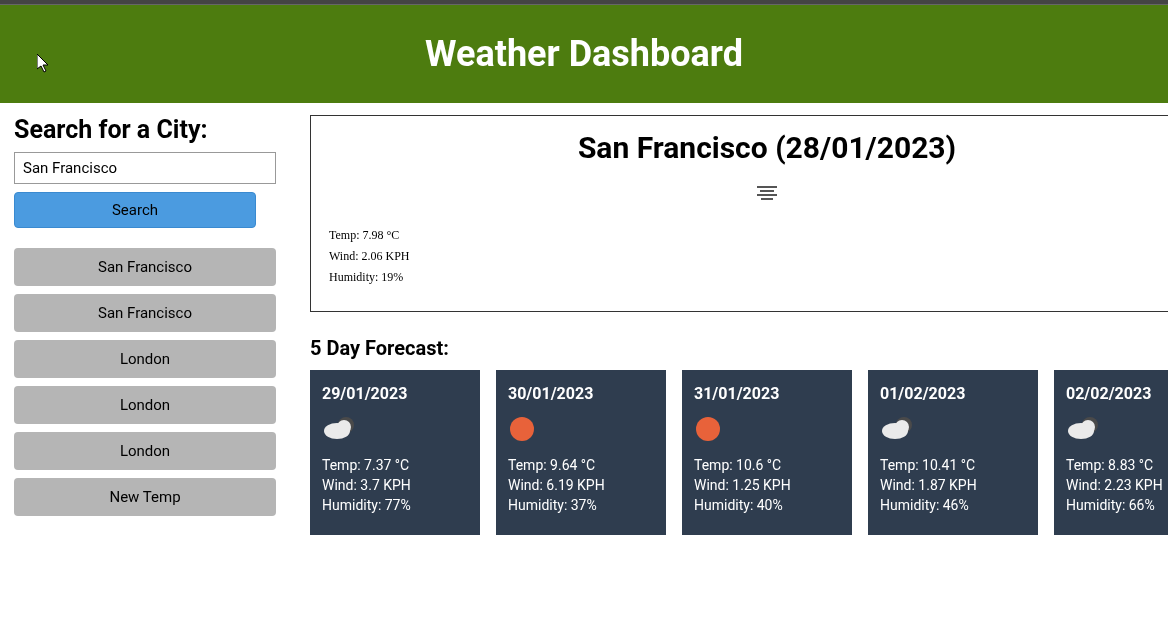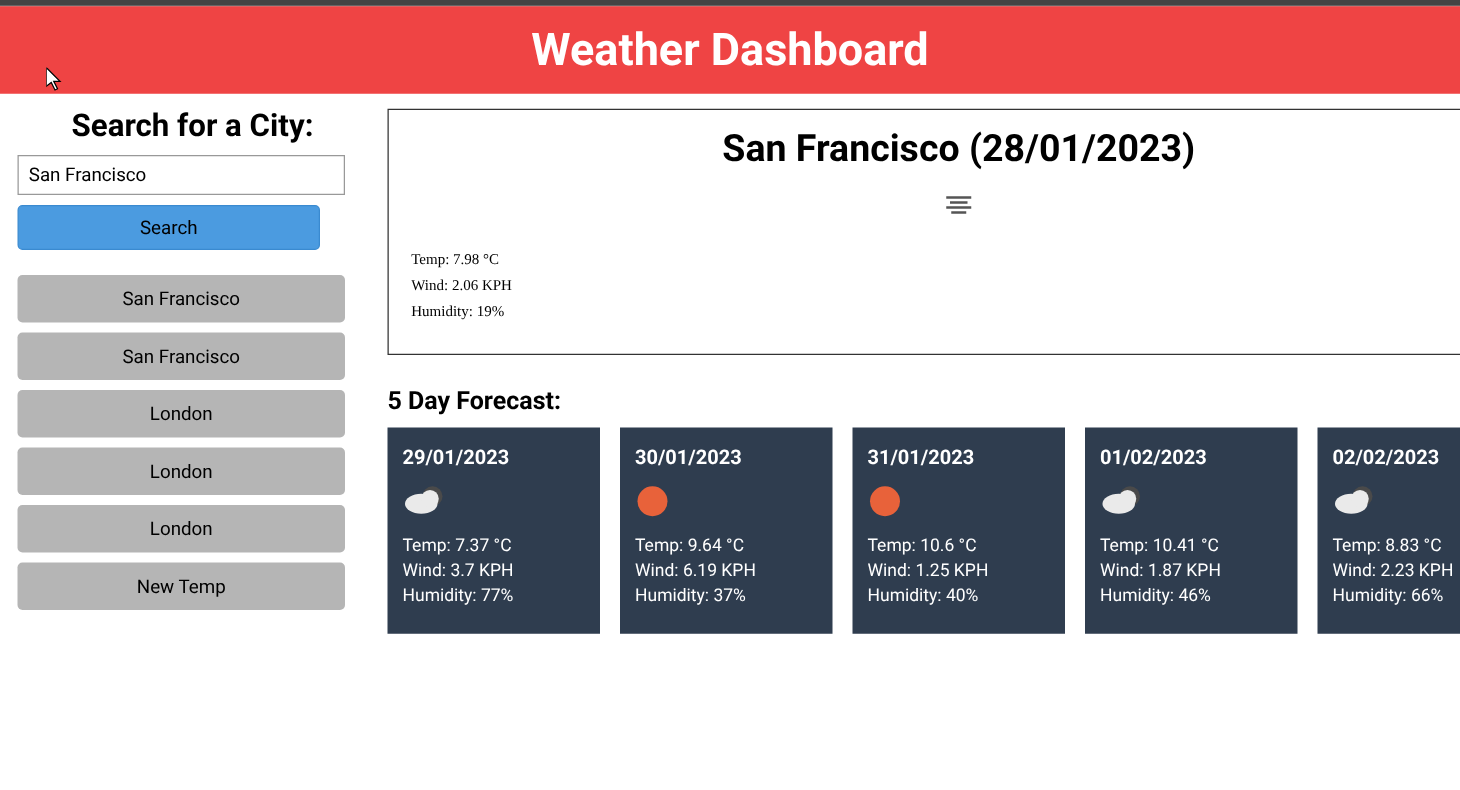--- a/index.html
+++ b/index.html
@@ -13,40 +13,39 @@
       width: 1168px;
       height: 632px;
       overflow: hidden;
     }
     .top-thin {
       height: 5px;
       background: #444;
       border-bottom: 1px solid #666;
     }
     .header {
-      background: #ef4444;
+      background: #4d7c0f;
       color: #fff;
       text-align: center;
-      padding: 14px 0;
+      padding: 28px 0;
       font-size: 36px;
       font-weight: 700;
     }
     .container {
       display: flex;
       padding: 12px 14px;
     }
     .sidebar {
       width: 280px;
       flex-shrink: 0;
     }
     .sidebar h2 {
       font-size: 25px;
       font-weight: 700;
       margin-bottom: 8px;
-      text-align: center;
     }
     .search-input {
       width: 262px;
       padding: 6px 8px;
       font-size: 15px;
       border: 1px solid #999;
       background: #fff;
       margin-bottom: 8px;
     }
     .search-btn {

